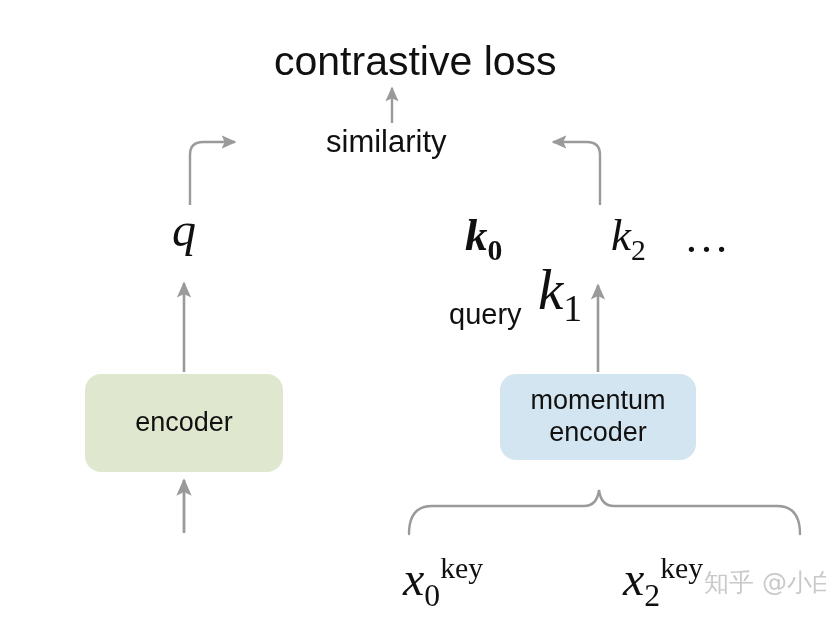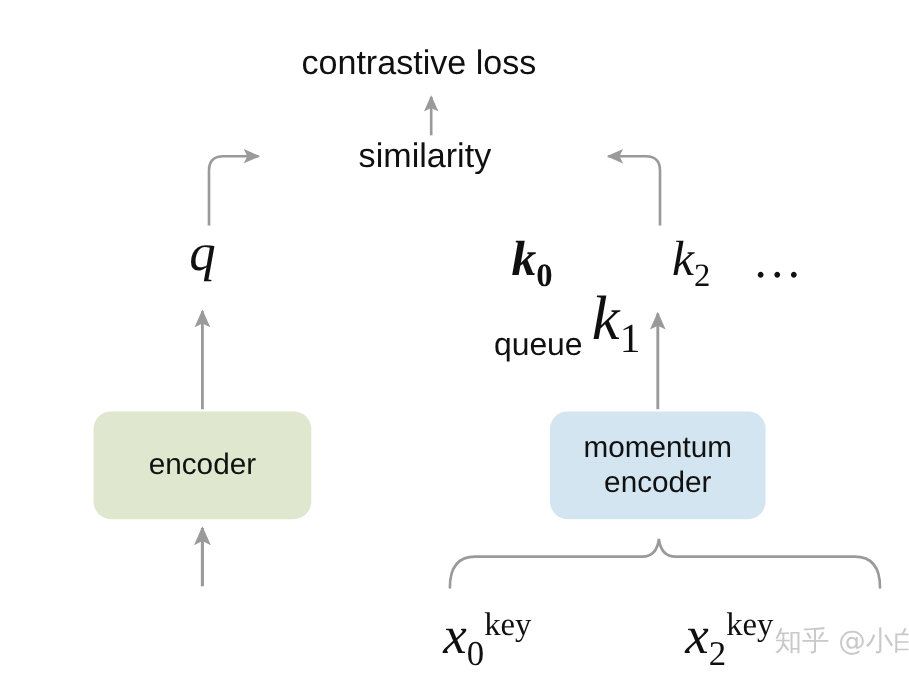--- a/index.html
+++ b/index.html
@@ -112,25 +112,25 @@
       <path d="M409,534
                Q409,506 432,506
                L584,506
                Q597,506 599,490
                Q601,506 614,506
                L777,506
                Q800,506 800,534" fill="none" stroke="#9a9a9a" stroke-width="2.4" stroke-linecap="round"></path>
     </g>
   </svg>
 
-  <div class="lbl" style="left:274px; top:41px; font-size:31px;">contrastive loss</div>
+  <div class="lbl" style="left:274px; top:41px; font-size:41px;">contrastive loss</div>
 
   <div class="lbl" style="left:326px; top:126px; font-size:31px;">similarity</div>
 
-  <div class="lbl" style="left:449px; top:300px; font-size:29px;">queue</div>
+  <div class="lbl" style="left:449px; top:300px; font-size:29px;">query</div>
 
   <div class="math" style="left:172px; top:206px; font-size:48px;">
     <span>q</span>
   </div>
 
   <div class="math" style="left:465px; top:213px; font-size:45px;font-weight:bold;">
     <span>k</span><span class="sub">0</span>
   </div>
   <div class="math" style="left:538px; top:213px; font-size:57px;margin-top:48px;">
     <span>k</span><span class="sub">1</span>
@@ -140,21 +140,21 @@
   </div>
   <div class="math" style="left:684px; top:215px; font-size:45px;">
     <span class="dots">…</span>
   </div>
 
   <div class="box" style="left:85px; top:374px; width:198px; height:98px;
               background:#dfe8cf; font-size:27px;">
     <span>encoder</span>
   </div>
 
-  <div class="box" style="left:500px; top:374px; width:196px; height:98px;
+  <div class="box" style="left:500px; top:374px; width:196px; height:86px;
               background:#d3e5f0; font-size:27px; flex-direction:column;">
     <span>momentum</span>
     <span>encoder</span>
   </div>
 
 
   <div class="math" style="left:403px; top:553px; font-size:48px;">
     <span>x</span><span class="sub">0</span><span class="up">key</span>
   </div>
   <div class="math" style="left:623px; top:553px; font-size:48px;">

